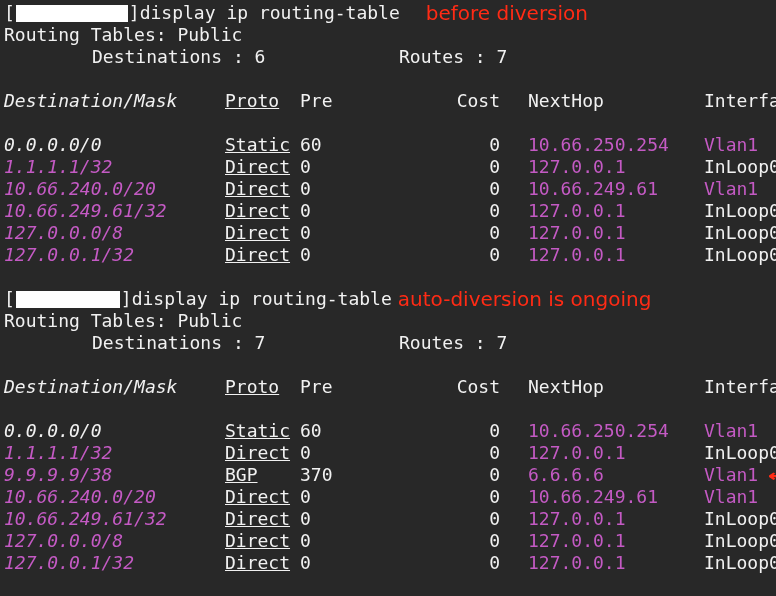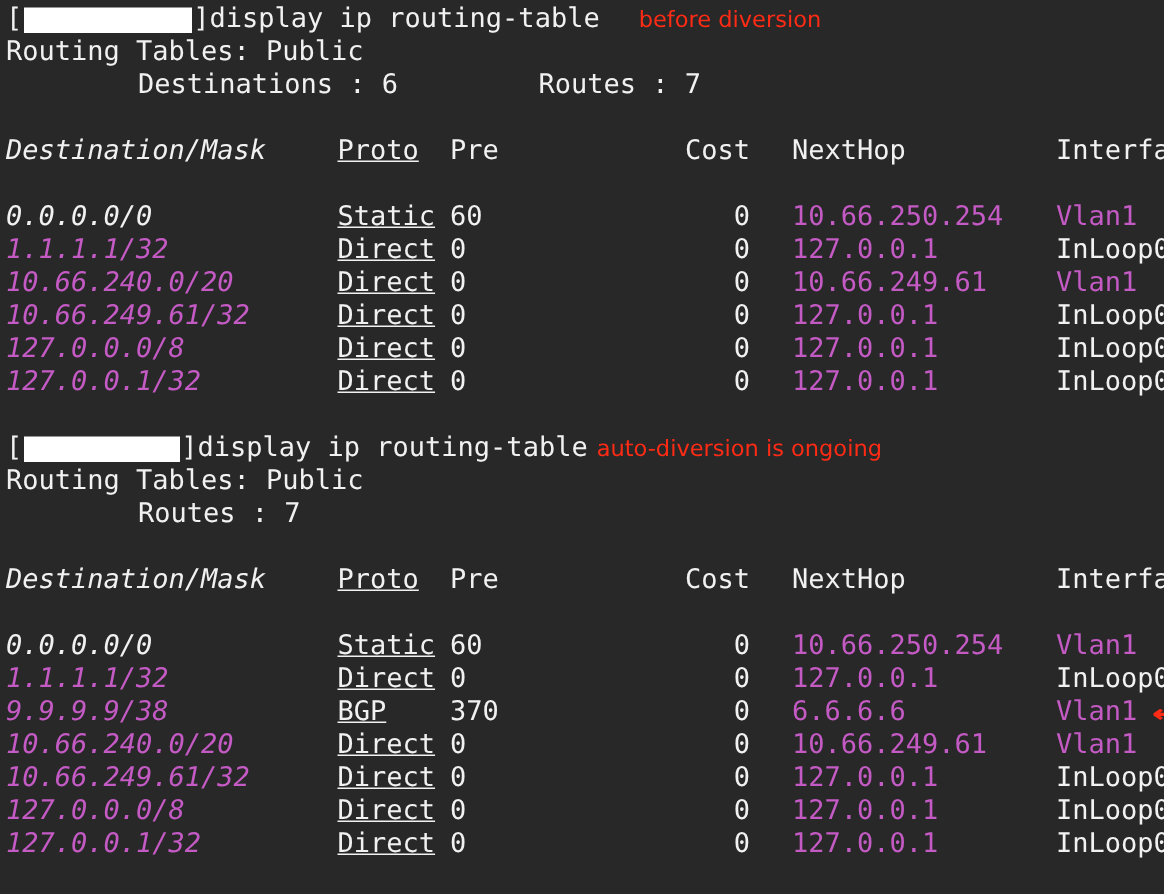--- a/index.html
+++ b/index.html
@@ -14,24 +14,24 @@
     padding:2px 0 0 4px;
     overflow:hidden;
   }
   .line { height:22px; display:flex; align-items:center; white-space:pre; }
   .c { display:inline-block; flex:0 0 auto; white-space:pre; }
   .w-dest  { width:221px;font-style:italic; }
   .w-proto { width:75px;text-decoration:underline; }
   .w-pre   { width:55px; }
   .w-cost  { width:145px;text-align:right; }
   .w-next  { width:176px;margin-left:28px; }
-  .counts  { padding-left:88px; }
+  .counts  { padding-left:88px;gap:40px; }
   .w-destcount { width:267px; }
   .m   { color:var(--magenta,#c45ac4); }
-  .ann { color:var(--red,#ff2b15); font-family:"DejaVu Sans","Liberation Sans",sans-serif; font-size:15px; }
+  .ann { color:var(--red,#ff2b15); font-family:"DejaVu Sans","Liberation Sans",sans-serif; font-size:20px; }
   .ann1 { margin-left:26px; }
   .ann2 { margin-left:6px; }
   .redact { display:inline-block; flex:0 0 auto; height:17px; background:var(--redaction,#ffffff); margin:0 1px; }
   .redact1 { width:112px; }
   .redact2 { width:104px; }
   .arrow { color:var(--red,#ff2b15); font-size:21px; font-weight:bold; margin-left:10px; display:inline-block; transform:scaleX(1.5); transform-origin:left center; }
 </style>
 </head>
 <body>
 
@@ -127,20 +127,21 @@
     <span class="redact redact2"></span>
     <span class="c">]display ip routing-table</span>
     <span class="c ann ann2">auto-diversion is ongoing</span>
   </div>
 
   <div class="line">
     <span class="c">Routing Tables: Public</span>
   </div>
 
   <div class="line counts">
+    <span class="c w-destcount">Destinations : 7</span>
     <span class="c">Routes : 7</span>
   </div>
 
   <div class="line"></div>
 
   <div class="line">
     <span class="c w-dest">Destination/Mask</span>
     <span class="c w-proto">Proto</span>
     <span class="c w-pre">Pre</span>
     <span class="c w-cost">Cost</span>

